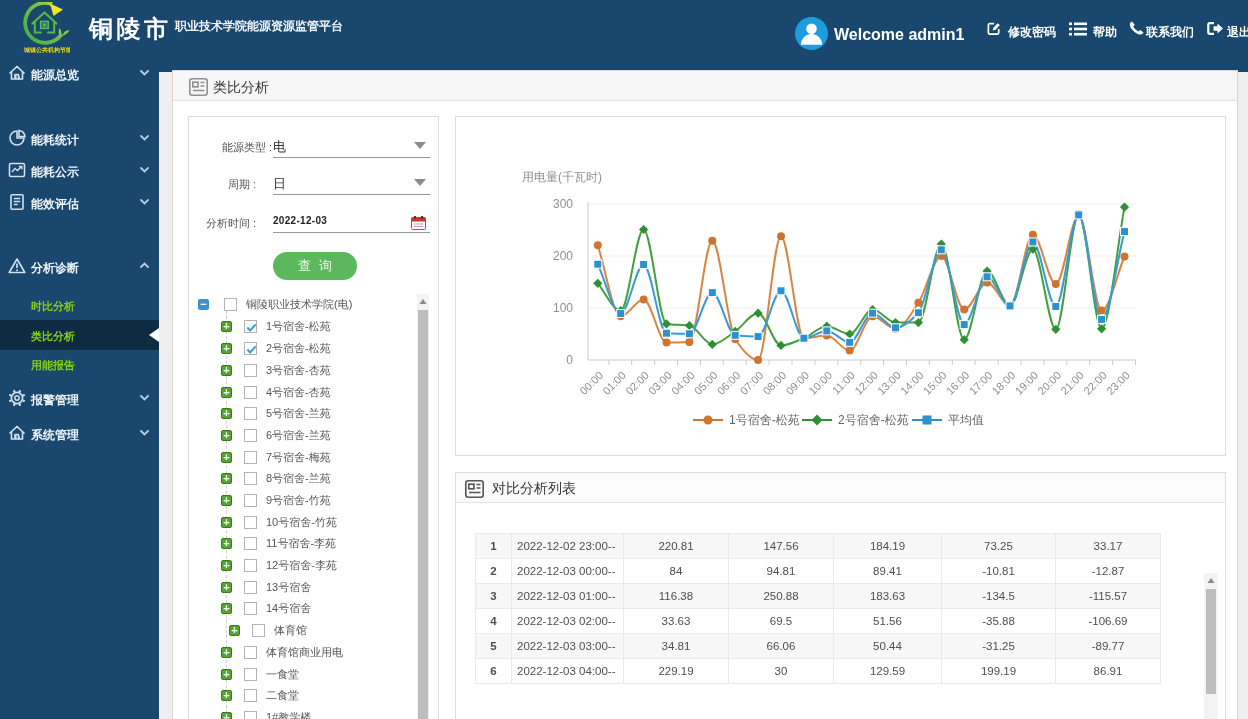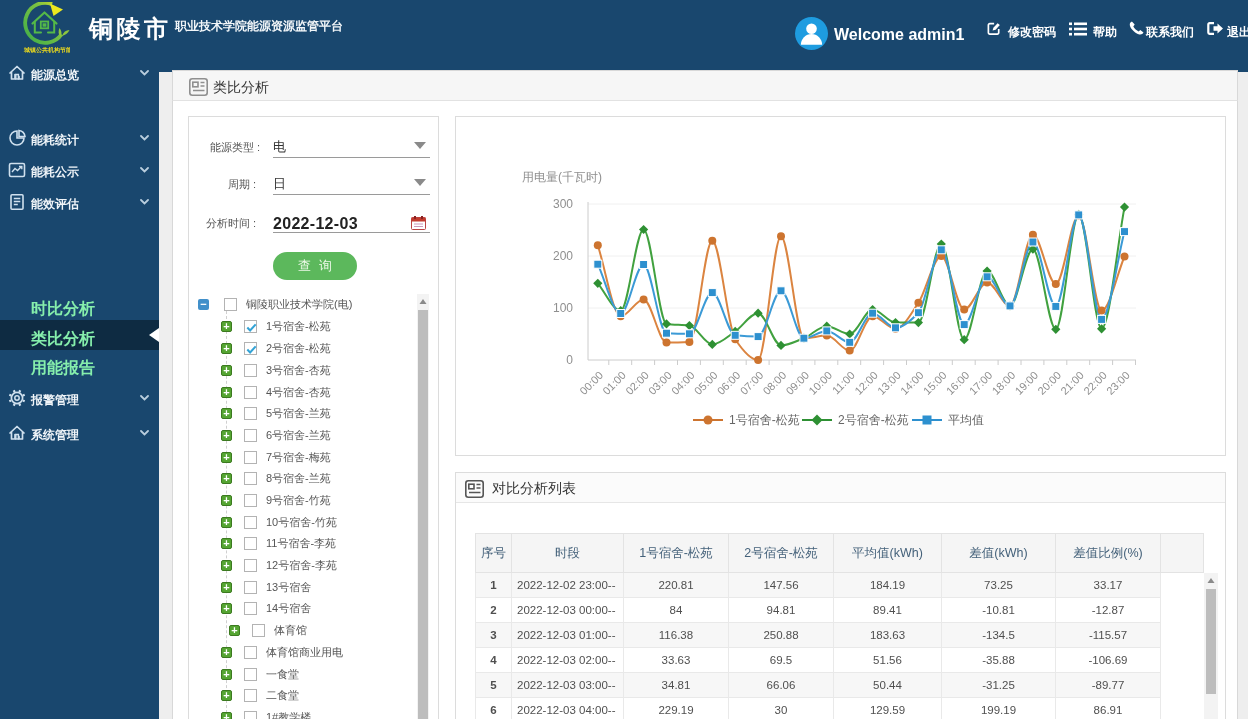--- a/index.html
+++ b/index.html
@@ -11,21 +11,21 @@
 .hico{position:absolute;top:21px;color:#fff}
 .hlab{position:absolute;top:24px;font-size:12px;font-weight:bold;color:#fff;white-space:nowrap}
 #welcome{position:absolute;left:834px;top:26px;font-size:16px;font-weight:bold;color:#fff}
 
 #side{position:absolute;left:0;top:56px;width:159px;height:663px;background:#19476e}
 .mi{position:absolute;left:0;width:159px;height:32px}
 .mi .ic{position:absolute;left:8px;top:7px;width:18px;height:18px}
 .mi .tx{position:absolute;left:31px;top:10px;font-size:12px;font-weight:bold;color:#f0f5f9;white-space:nowrap}
 .mi .ch{position:absolute;right:10px;top:11px;width:9px;height:9px}
 .smi{position:absolute;left:0;width:159px;height:29px}
-.smi .tx{position:absolute;left:31px;top:9px;font-size:16px;font-weight:bold;color:#86efac}
+.smi .tx{position:absolute;left:31px;top:9px;font-size:11px;font-weight:bold;color:#84cc16}
 #subsel{position:absolute;left:0;top:264px;width:159px;height:30px;background:#0e2b42}
 #selarrow{position:absolute;left:149px;top:272px;width:0;height:0;border-top:7px solid transparent;border-bottom:7px solid transparent;border-right:10px solid #fff}
 
 #card{position:absolute;left:172px;top:70px;width:1066px;height:660px;background:#fff;border:1px solid #d8d8d8}
 #cardhd{position:absolute;left:172px;top:70px;width:1066px;height:31px;background:#f6f6f6;border:1px solid #d8d8d8;border-bottom:1px solid #e2e2e2;z-index:5}
 #cardhd .ti{position:absolute;left:40px;top:8px;font-size:14px;color:#333}
 
 .panel{position:absolute;background:#fff;border:1px solid #dcdcdc}
 .phd{position:absolute;left:0;top:0;right:0;height:30px;background:#fbfbfb;border-bottom:1px solid #e6e6e6}
 .phd .ti{position:absolute;left:36px;top:7px;font-size:14px;color:#333}
@@ -151,20 +151,31 @@
 <div class="mi" style="top:130px">
       <svg class="ic" viewBox="0 0 18 18">
         <rect x="3" y="1.8" width="12" height="14.5" rx="1" fill="none" stroke="#cfe0ee" stroke-width="1.6"></rect>
         <path d="M5.8 5.5 h6.5 M5.8 8.5 h6.5 M5.8 11.5 h4" stroke="#cfe0ee" stroke-width="1.4"></path>
       </svg>
       <div class="tx">能效评估</div>
       <svg class="ch" viewBox="0 0 9 9">
         <path d="M1 3 L4.5 6.5 L8 3" fill="none" stroke="#b9cede" stroke-width="1.8" stroke-linecap="round"></path>
       </svg>
     </div>
+<div class="mi" style="top:194px">
+      <svg class="ic" viewBox="0 0 18 18">
+        <path d="M9 2 L16.8 15.5 H1.2 Z" fill="none" stroke="#cfe0ee" stroke-width="1.6" stroke-linejoin="round"></path>
+        <path d="M9 6.5 v4.5" stroke="#cfe0ee" stroke-width="1.7"></path>
+        <circle cx="9" cy="13.2" r="1" fill="#cfe0ee"></circle>
+      </svg>
+      <div class="tx">分析诊断</div>
+      <svg class="ch" viewBox="0 0 9 9">
+        <path d="M1 6 L4.5 2.5 L8 6" fill="none" stroke="#b9cede" stroke-width="1.8" stroke-linecap="round"></path>
+      </svg>
+    </div>
 <div class="smi" style="top:234px">
       <div class="tx">时比分析</div>
     </div>
 <div class="smi" style="top:264px">
       <div class="tx">类比分析</div>
     </div>
 <div class="smi" style="top:293px">
       <div class="tx">用能报告</div>
     </div>
 <div class="mi" style="top:326px">
@@ -203,30 +214,30 @@
   <svg class="abs" style="left:16px;top:7px" width="19" height="18" viewBox="0 0 19 18">
     <rect x="0.8" y="0.8" width="17.4" height="16.4" rx="2.5" fill="none" stroke="#8f8f8f" stroke-width="1.6"></rect>
     <rect x="3.8" y="4.2" width="5.2" height="4.6" fill="none" stroke="#8f8f8f" stroke-width="1.6"></rect>
     <path d="M11.5 4.5 h4 M11.5 8 h4 M4 12.5 h11.5" stroke="#8f8f8f" stroke-width="1.6"></path>
   </svg>
   <div class="ti">类比分析</div>
 </div>
 <div id="card">
 
   <div class="panel" id="lpanel" style="left:15px;top:45px;width:251px;height:614px">
-    <div class="flabel" style="left:4px;top:23px">能源类型 :</div>
+    <div class="flabel" style="left:16px;top:23px">能源类型 :</div>
     <div class="fval" style="left:84px;top:21px">电</div>
     <div class="fline" style="left:84px;top:40px;width:157px"></div>
     <div class="arr" style="left:225px;top:25px"></div>
     <div class="flabel" style="left:0px;top:60px">周期 :</div>
     <div class="fval" style="left:84px;top:58px">日</div>
     <div class="fline" style="left:84px;top:77px;width:157px"></div>
     <div class="arr" style="left:225px;top:62px"></div>
     <div class="flabel" style="left:0px;top:99px">分析时间 :</div>
-    <div class="fval" style="left:84px;top:98px;font-size:16px;font-weight:bold;color:#222;letter-spacing:0.3px">2022-12-03</div>
+    <div class="fval" style="left:84px;top:98px;font-size:10px;font-weight:bold;color:#222;letter-spacing:0.3px">2022-12-03</div>
     <div class="fline" style="left:84px;top:115px;width:157px"></div>
     <svg class="abs" style="left:222px;top:99px" width="15" height="14" viewBox="0 0 15 14">
       <rect x="0.5" y="1.5" width="14" height="12" rx="1" fill="#fff" stroke="#b44"></rect>
       <rect x="0.5" y="1.5" width="14" height="4" fill="#c23b2e"></rect>
       <rect x="3" y="0" width="2" height="3" fill="#822"></rect>
         <rect x="10" y="0" width="2" height="3" fill="#822"></rect>
       <path d="M3 8 h9 M3 10.5 h9" stroke="#c9b" stroke-width="1"></path>
     </svg>
     <div id="qbtn">查询</div>
     <div style="position:absolute;left:37px;top:194px;width:1px;height:412px;border-left:1px dashed #d0d0d0"></div>
@@ -423,30 +434,20 @@
           <col style="width:36px">
           <col style="width:112px">
           <col style="width:105px">
           <col style="width:105px">
           <col style="width:108px">
           <col style="width:114px">
           <col style="width:105px">
           <col style="width:43px">
         </colgroup>
       <tbody>
-          <tr>
-            <th>序号</th>
-            <th>时段</th>
-            <th>1号宿舍-松苑</th>
-            <th>2号宿舍-松苑</th>
-            <th>平均值(kWh)</th>
-            <th>差值(kWh)</th>
-            <th>差值比例(%)</th>
-            <th></th>
-          </tr>
       <tr class="odd">
             <td class="c0"><b>1</b></td>
             <td class="c1">
               <div class="clip">2022-12-02 23:00--2022-12-03 00:00</div>
             </td>
             <td>220.81</td>
             <td>147.56</td>
             <td>184.19</td>
             <td>73.25</td>
             <td>33.17</td>

